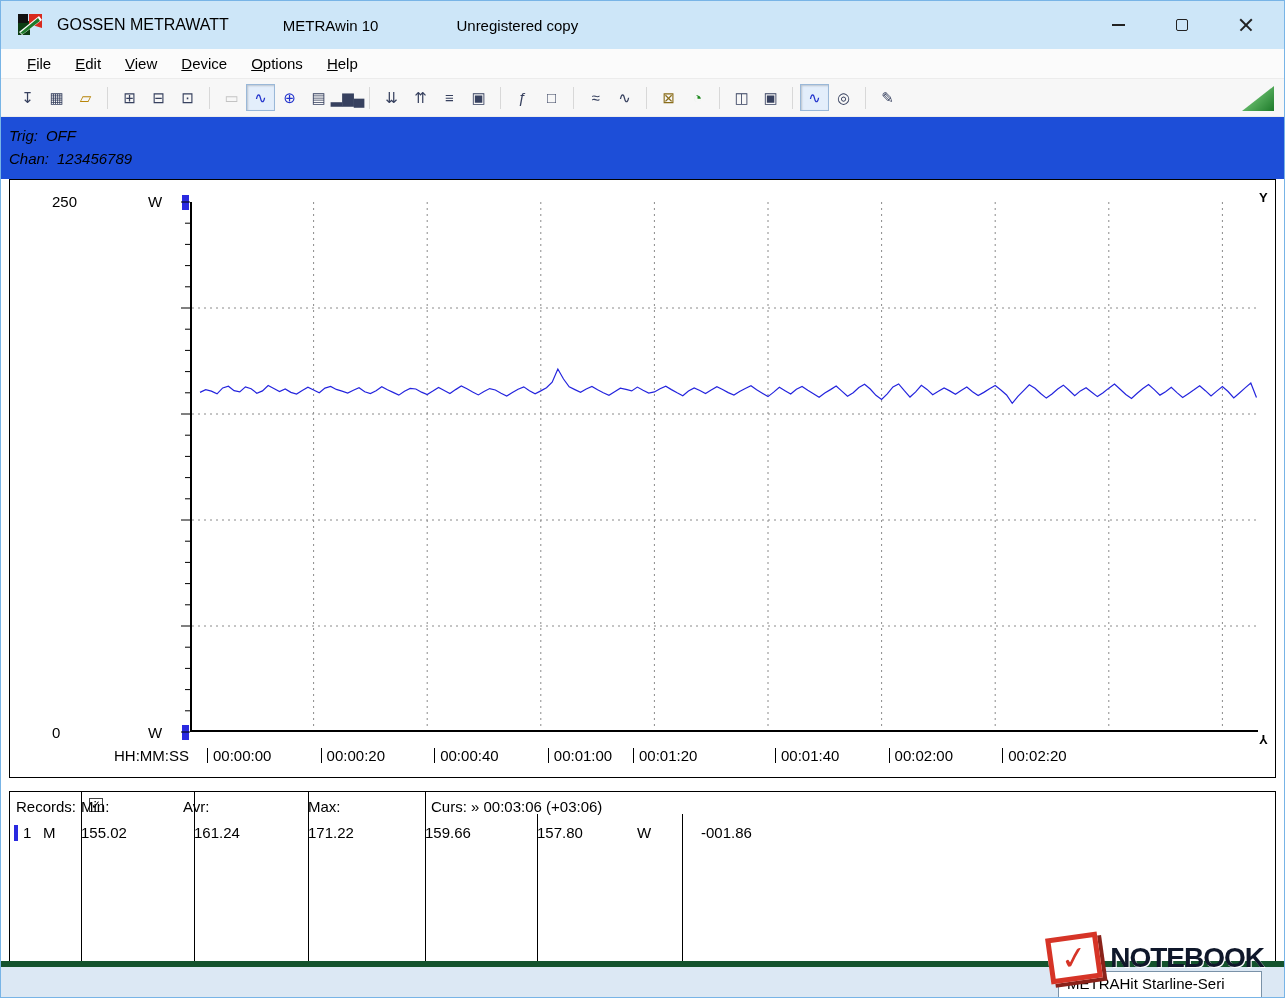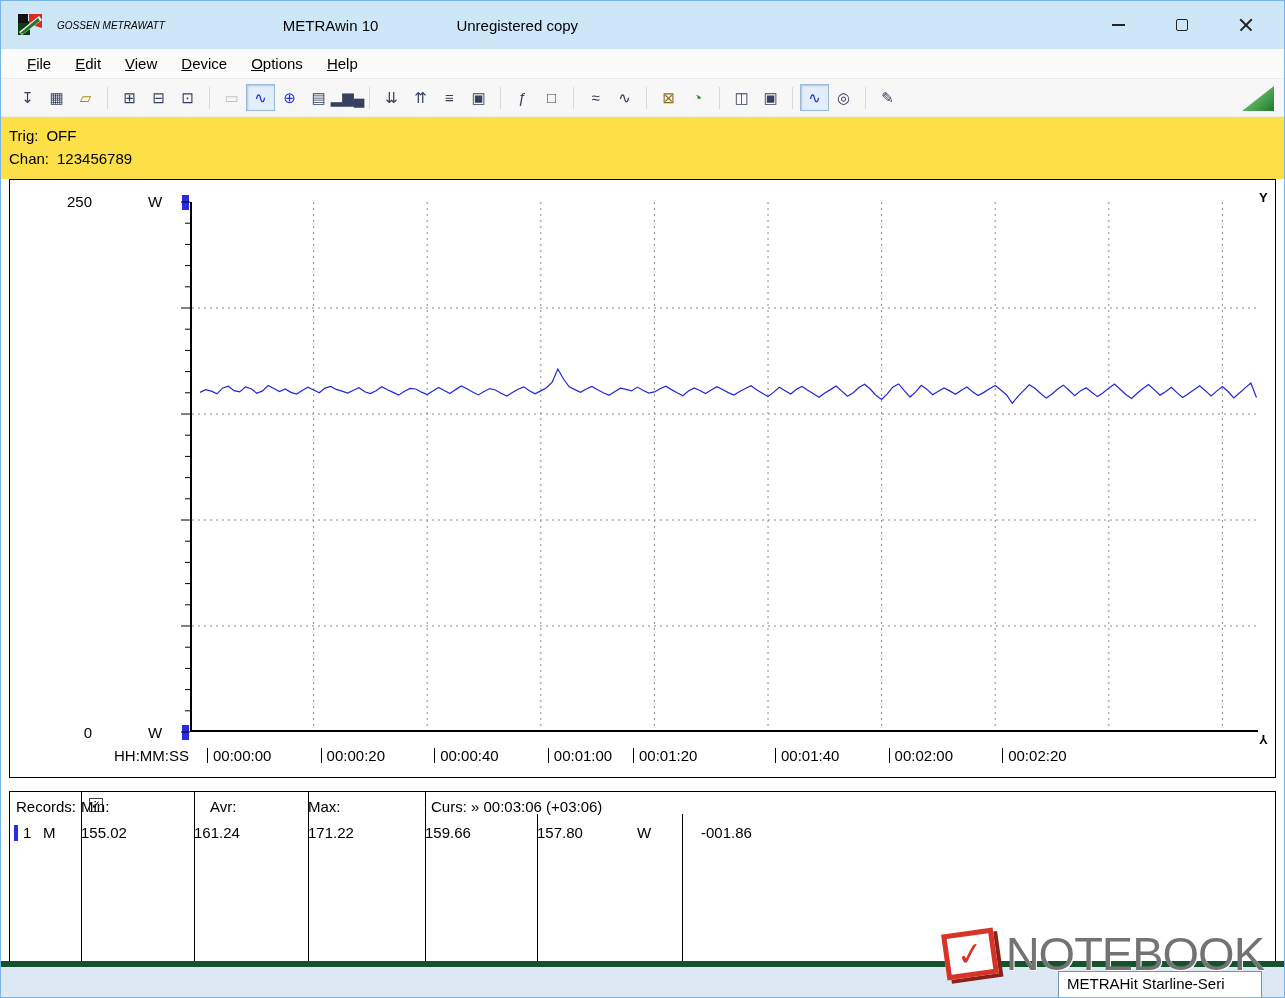--- a/index.html
+++ b/index.html
@@ -6,22 +6,22 @@
   html,body { width:1285px; height:998px; overflow:hidden; }
   body {
     font-family:"Liberation Sans","DejaVu Sans",sans-serif;
     font-size:15px; color:#000; background:#fff;
     border:1px solid #78b4e6;
     position:relative;
   }
   
   .titlebar { height:48px; background:#cde6f8; display:flex; align-items:center; padding-left:16px; position:relative; }
   .app-icon { width:26px; height:26px; margin-right:14px; display:inline-block; }
-  .tb-brand { font-size:10px;font-style:italic; }
-  .tb-app { margin-left:118px; }
+  .tb-brand { font-size:16px; }
+  .tb-app { margin-left:54px; }
   .tb-lic { margin-left:78px; }
   .win-controls { position:absolute; right:6px; top:0; height:48px; display:flex; }
   .win-btn { width:64px; height:48px; display:flex; align-items:center; justify-content:center; cursor:default; }
   .glyph-min { width:13px; height:1.6px; background:#222; display:block; }
   .glyph-max { width:12px; height:12px; border:1.6px solid #222; border-radius:2px; display:block; }
   .glyph-close { position:relative; width:14px; height:14px; display:block; }
   .glyph-close::before,.glyph-close::after { content:""; position:absolute; left:-1px; top:6px; width:16px; height:1.6px; background:#222; }
   .glyph-close::before { transform:rotate(45deg); }
   .glyph-close::after { transform:rotate(-45deg); }
   
@@ -31,31 +31,31 @@
   
   .toolbar { height:38px; background:#f7f7f7; display:flex; align-items:center; padding-left:12px; position:relative; border-bottom:1px solid #ececec; }
   .tb-btn { width:29px; height:27px; border:1px solid transparent; background:transparent; display:flex; align-items:center; justify-content:center; cursor:default; }
   .tb-btn.pressed { background:#e3eefb; border:1px solid #9ab8d8; box-shadow:inset 1px 1px 2px rgba(0,0,0,.18); }
   .tb-btn.disabled { opacity:.55; }
   .tb-glyph { font-size:15px; line-height:1; }
   .tb-sep { width:1px; height:22px; background:#d8d8d8; margin:0 7px; }
   .corner-grip { position:absolute; right:10px; top:7px; width:32px; height:25px;
     background:linear-gradient(135deg,#8fe08f,#1d7a2a); clip-path:polygon(100% 0,100% 100%,0 100%); }
   
-  .statuspanel { height:62px; position:relative; background:#fde047; }
+  .statuspanel { height:62px; position:relative; background:#1d4ed8;font-style:italic; }
   .sp-left { position:absolute; left:8px; top:7px; line-height:23px; }
   .sp-mid  { position:absolute; left:345px; top:7px; line-height:23px; }
   .sp-row span { display:inline-block; }
   .lbl { margin-right:8px; }
   .gap-l { margin-left:26px; }
   
   .chart-frame { margin:0 8px; border:1px solid #000; height:599px; padding-top:22px; position:relative; background:#fff; }
   .plot-row { display:flex; height:531px; }
   .ygutter { width:189px; position:relative; }
-  .ylab { position:absolute; width:40px; text-align:right; }
+  .ylab { position:absolute; width:40px; }
   .yunit { position:absolute; left:138px; }
   .ch-marker { position:absolute; left:172px; width:7px; height:15px; background:#2a2ae0; }
   .plot-area { width:1068px; height:531px; position:relative; }
   .plot-area svg { display:block; overflow:visible; }
   .rgutter { width:18px; position:relative; }
   .y-handle { position:absolute; left:1px; font-size:13px; font-weight:bold; cursor:ns-resize; }
   .y-handle.bottom { transform:rotate(180deg); }
   .xlabels { height:40px; position:relative; padding-top:12px; }
   .xaxis-title { position:absolute; left:104px; top:14px; }
   .xtick { position:absolute; top:14px; white-space:nowrap; }
@@ -73,21 +73,21 @@
     font-size:12px; line-height:12px; text-align:center; cursor:default; }
   
   .statusbar { position:absolute; left:0; right:0; bottom:0; height:36px; background:#dce8f4; border-top:6px solid #14532d; }
   .sb-field { position:absolute; right:22px; top:4px; width:204px; height:27px; background:#fff; border:1px solid #7a92a8;
     padding:3px 8px; white-space:nowrap; overflow:hidden; }
   
   .watermark { position:absolute; right:20px; bottom:16px; display:flex; align-items:center; gap:10px; z-index:20; }
   .wm-box { width:52px; height:46px; border:5px solid #d63427; background:#fff; transform:rotate(-8deg);
     box-shadow:4px 4px 0 #8a221a; display:flex; align-items:center; justify-content:center; }
   .wm-check { color:#d63427; font-size:32px; font-weight:bold; }
-  .wm-word1 { font-size:47px; font-weight:400; color:#737373; letter-spacing:-1px; text-shadow:1px 1px 0 #fff; }
+  .wm-word1 { font-size:28px; font-weight:700; color:#0f172a; letter-spacing:-1px; text-shadow:1px 1px 0 #fff; }
   .wm-word2 { font-size:36px; font-weight:800; color:#9097a0; letter-spacing:-1px; }
 </style>
 </head>
 <body>
 
 <div class="titlebar">
   <span class="app-icon">
     <svg width="26" height="26" viewBox="0 0 26 26">
       <rect x="1" y="9" width="12" height="14" fill="#0c3d12"></rect>
       <rect x="1" y="2" width="10" height="9" fill="#111"></rect>
@@ -298,21 +298,21 @@
   <div class="vline" style="left:71px;"></div>
   <div class="vline" style="left:184px;"></div>
   <div class="vline" style="left:298px;"></div>
   <div class="vline" style="left:415px;"></div>
   <div class="vline partial" style="left:527px;"></div>
   <div class="vline partial" style="left:672px;"></div>
 
   <span class="tcell th" style="left:6px; text-align:left;">Records:</span>
   <span class="checkbox">✓</span>
   <span class="tcell th" style="left:71px; width:113px;">Min:</span>
-  <span class="tcell th" style="left:200px; width:114px;">Avr:</span>
+  <span class="tcell th" style="left:173px; width:114px;">Avr:</span>
   <span class="tcell th" style="left:298px; width:117px;">Max:</span>
   <span class="tcell th" style="left:421px; text-align:left;">Curs: » 00:03:06 (+03:06)</span>
 
   <span class="chan-bar"></span>
   <span class="tcell td" style="left:13px; text-align:left;">1</span>
   <span class="tcell td" style="left:33px; text-align:left;">M</span>
   <span class="tcell td" style="left:71px; width:113px;">155.02</span>
   <span class="tcell td" style="left:184px; width:114px;">161.24</span>
   <span class="tcell td" style="left:298px; width:117px;">171.22</span>
   <span class="tcell td" style="left:415px; width:112px;">159.66</span>

